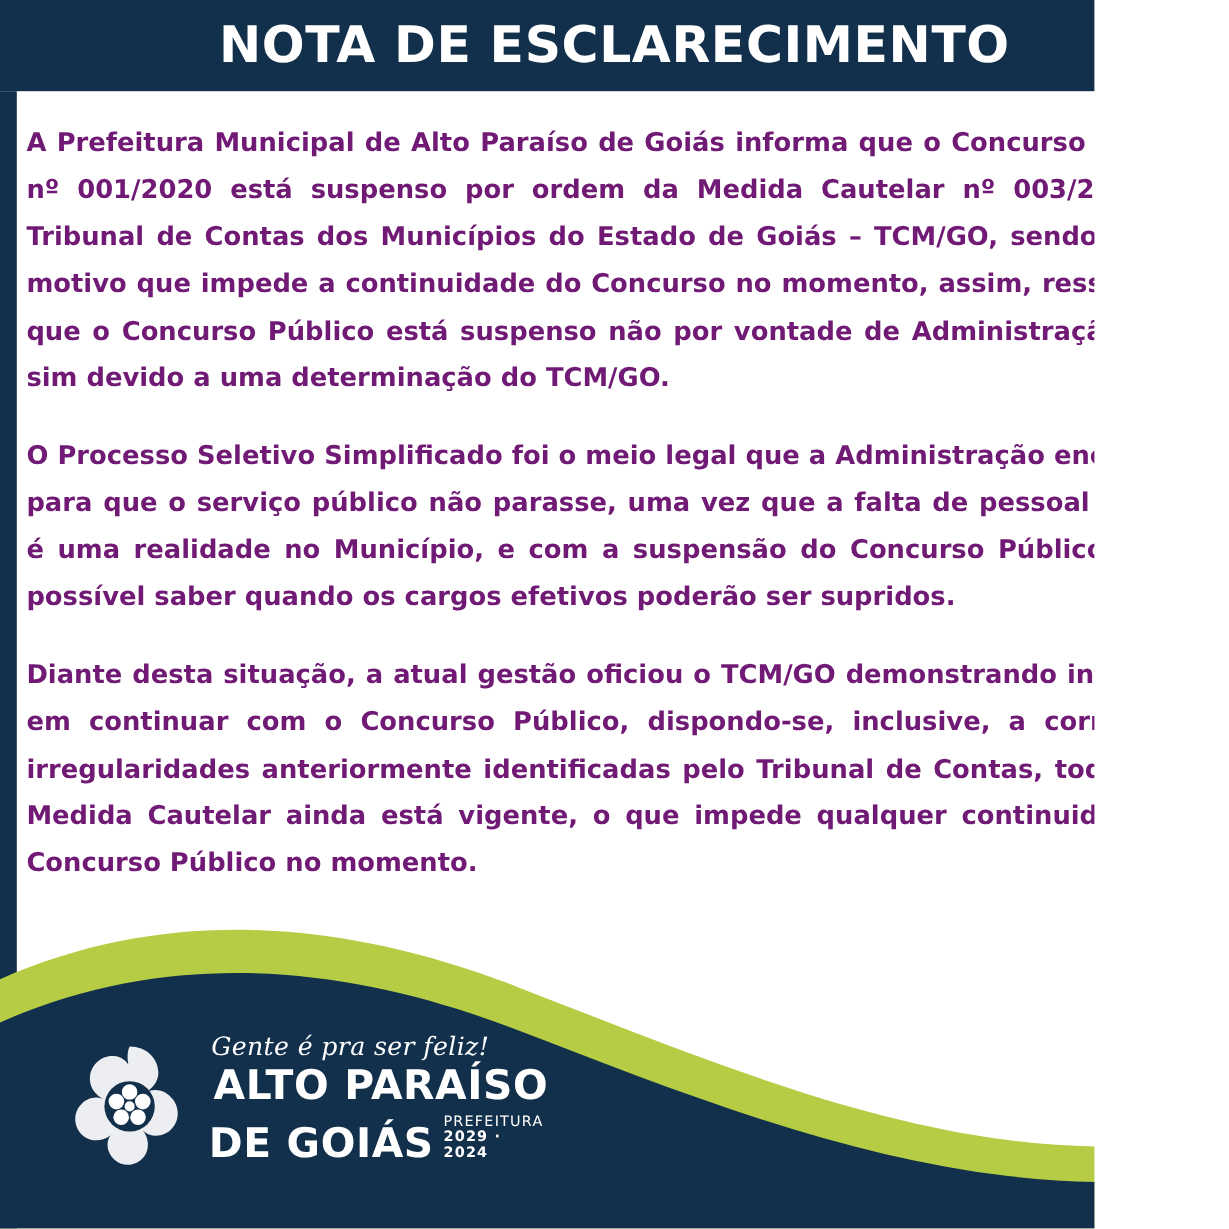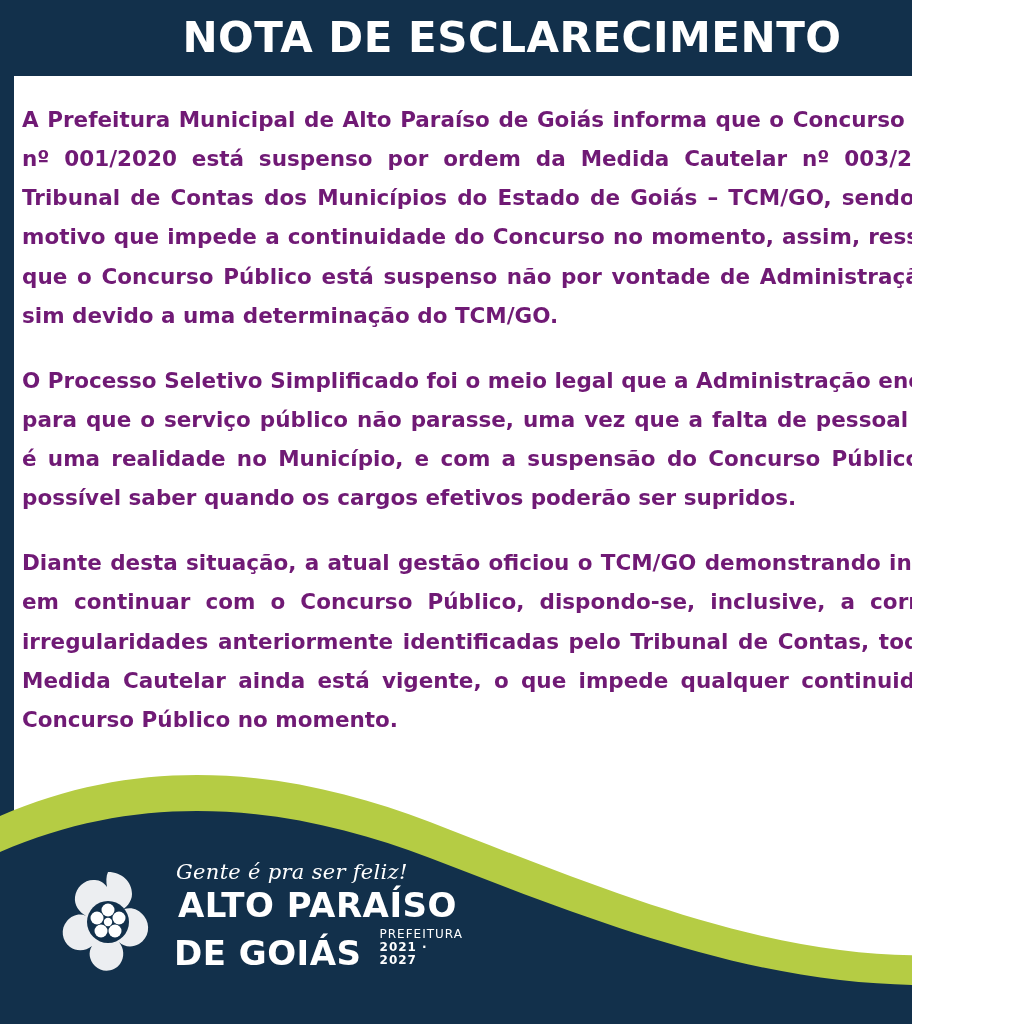--- a/index.html
+++ b/index.html
@@ -139,21 +139,21 @@
     font-size: 34px;
     color: #ffffff;
     letter-spacing: 0.5px;
     line-height: 1.08;
     margin: 4px;
     white-space: nowrap;
   }
   .logo-line2row {
     display: flex;
     align-items: flex-end;
-    gap: 18px;
+    gap: 8px;
   }
   .logo-line2 {
     font-family: "DejaVu Sans", sans-serif;
     font-weight: bold;
     font-size: 34px;
     color: #ffffff;
     letter-spacing: 0.5px;
     line-height: 1.08;
     margin: 0;
     white-space: nowrap;
@@ -223,19 +223,19 @@
         </g>
       </svg>
     </div>
     <div class="logo-text">
       <div class="logo-slogan">Gente é pra ser feliz!</div>
       <div class="logo-line1">ALTO PARAÍSO</div>
       <div class="logo-line2row">
         <div class="logo-line2">DE GOIÁS</div>
         <div class="logo-sub">
           <span class="logo-sub-1">PREFEITURA</span>
-          <span class="logo-sub-2">2021 · 2027</span>
+          <span class="logo-sub-2">2029 · 2024</span>
         </div>
       </div>
     </div>
   </div>
 
 </div>
 
 </body></html>

